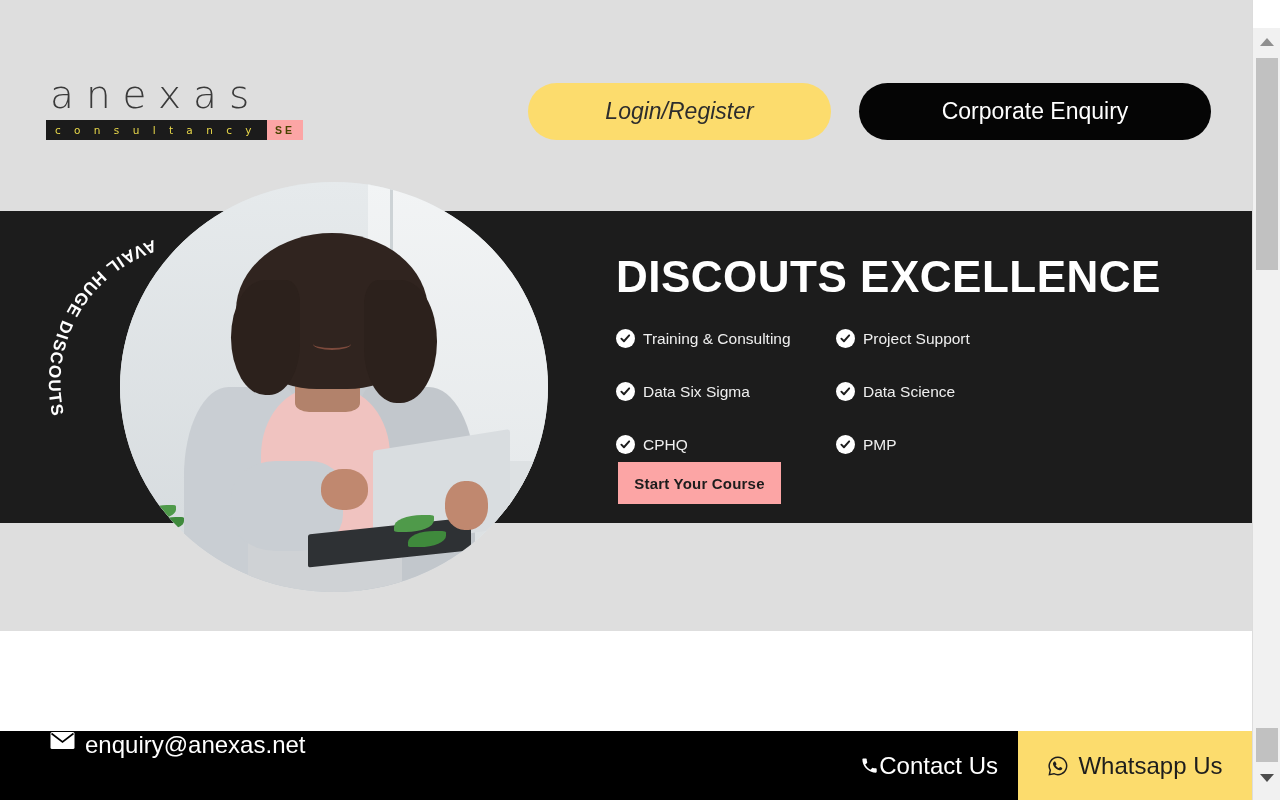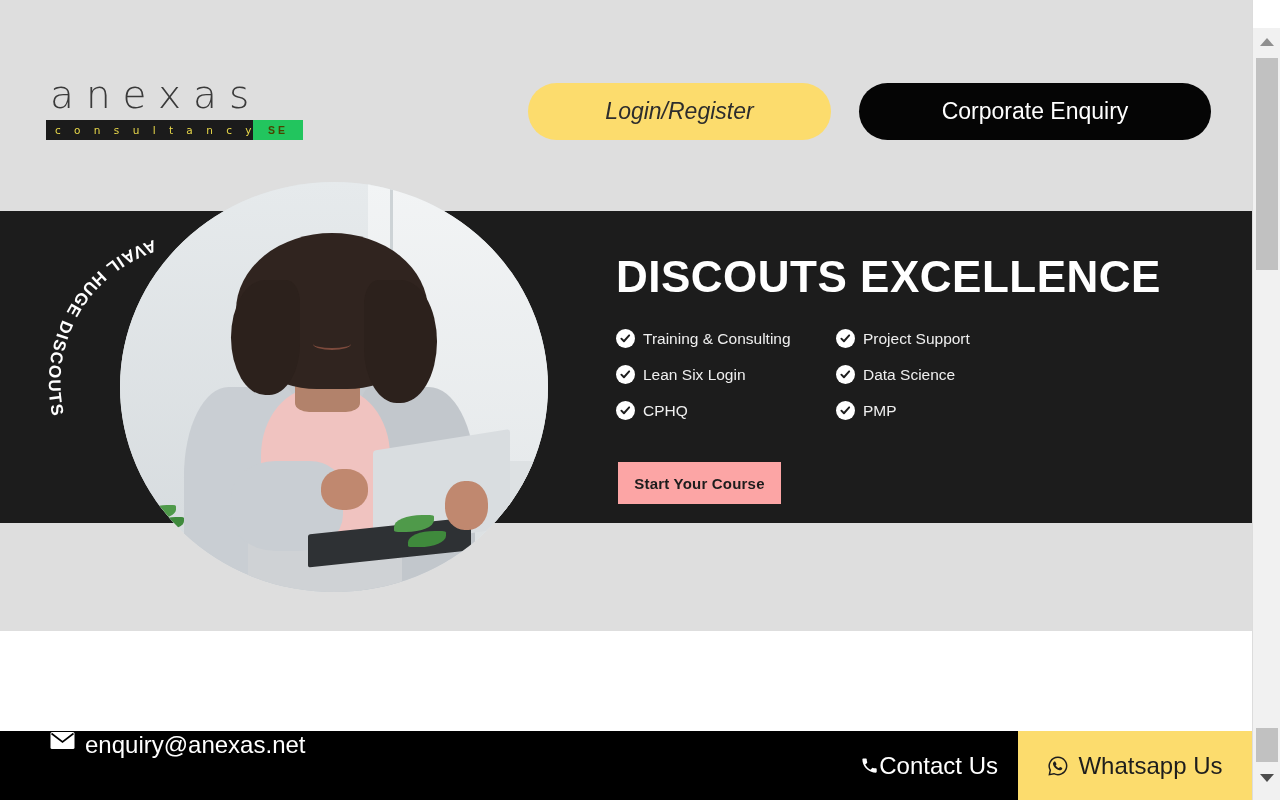--- a/index.html
+++ b/index.html
@@ -54,22 +54,22 @@
     font-size: 10.5px;
     letter-spacing: 5px;
     color: #e8d84a;
     padding-left: 9px;
     font-family: "DejaVu Sans", sans-serif;
   }
   #logo-se {
     position: absolute;
     right: 0; top: 0;
     height: 20px;
-    width: 50px;
-    background: #22c55e;
+    width: 36px;
+    background: #fca5a5;
     color: #4a4400;
     font-size: 10.5px;
     letter-spacing: 3px;
     display: flex;
     align-items: center;
     justify-content: center;
     font-weight: bold;
   }
 
   .pill {
@@ -130,21 +130,21 @@
     letter-spacing: 0.5px;
     white-space: nowrap;
   }
 
   #feature-grid {
     position: absolute;
     left: 616px; top: 118px;
     width: 420px;
     display: grid;
     grid-template-columns: 220px 200px;
-    row-gap: 17px;
+    row-gap: 34px;
   }
   .feature {
     display: flex;
     align-items: center;
     gap: 8px;
     color: #efefef;
     font-size: 15.5px;
     white-space: nowrap;
   }
   .check-icon {
@@ -466,21 +466,21 @@
             </svg>
         </span>
         <span>Project Support</span>
       </div>
       <div class="feature">
         <span class="check-icon">
           <svg width="11" height="11" viewBox="0 0 12 12">
               <path d="M1.5 6.2 L4.3 9 L10 2.6" stroke="#1c1c1c" stroke-width="2.1" fill="none" stroke-linecap="round" stroke-linejoin="round"></path>
             </svg>
         </span>
-        <span>Lean Six Login</span>
+        <span>Data Six Sigma</span>
       </div>
       <div class="feature">
         <span class="check-icon">
           <svg width="11" height="11" viewBox="0 0 12 12">
               <path d="M1.5 6.2 L4.3 9 L10 2.6" stroke="#1c1c1c" stroke-width="2.1" fill="none" stroke-linecap="round" stroke-linejoin="round"></path>
             </svg>
         </span>
         <span>Data Science</span>
       </div>
       <div class="feature">

